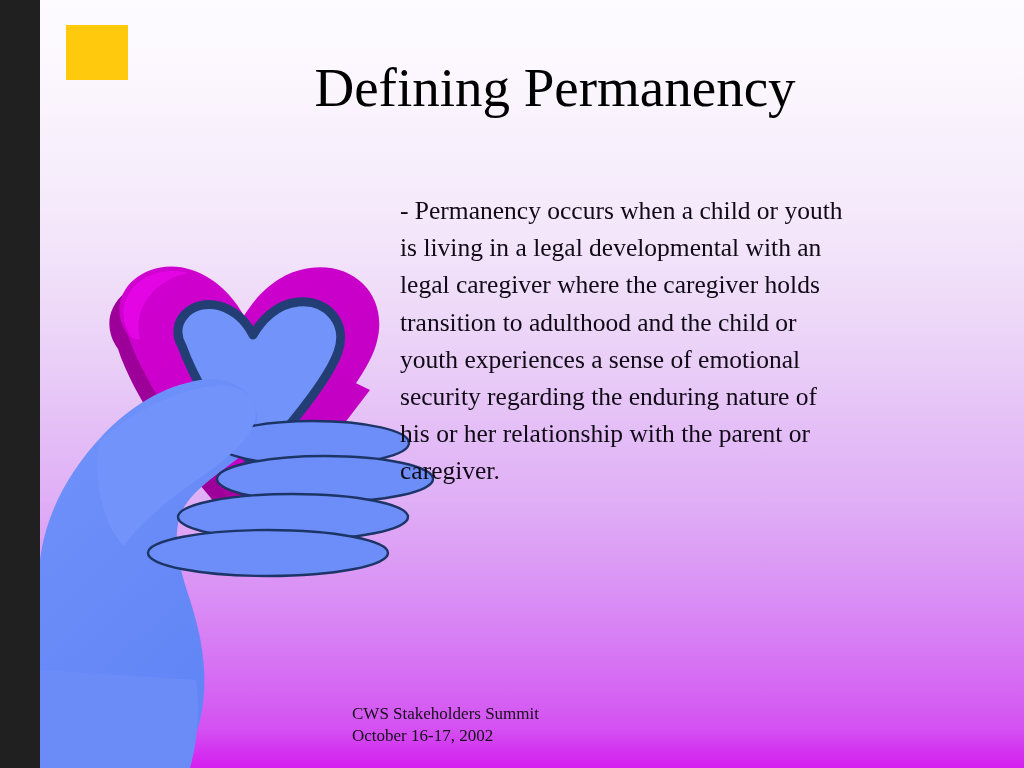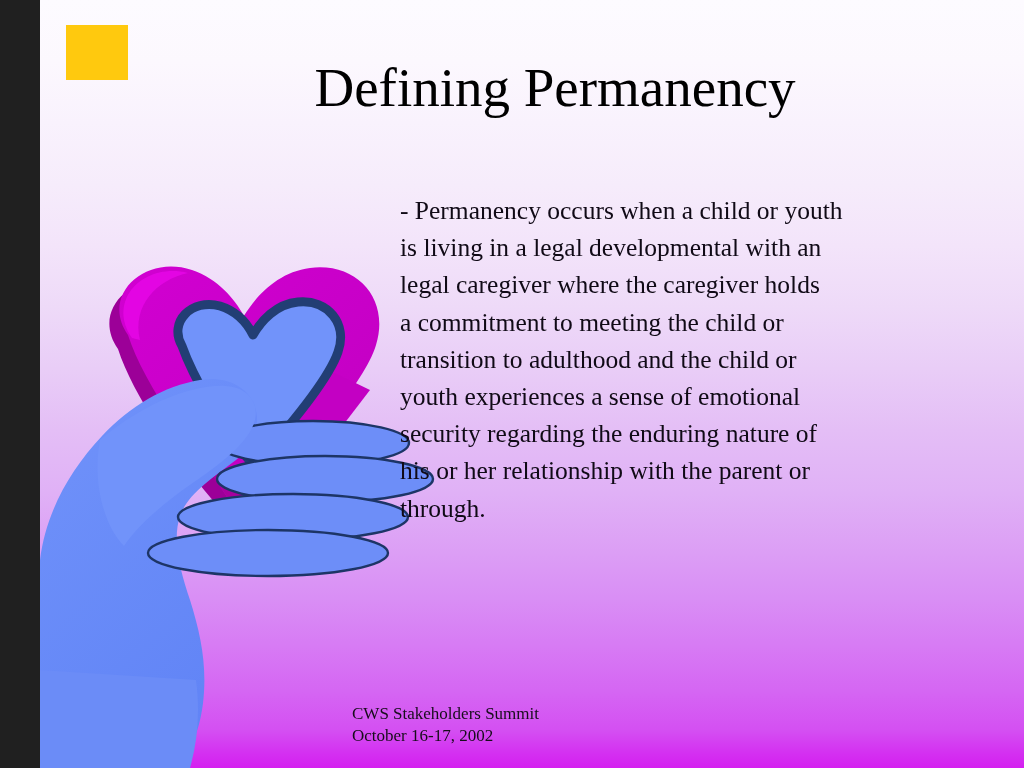--- a/index.html
+++ b/index.html
@@ -187,26 +187,25 @@
       </g>
     </svg>
   </div>
 
   <div class="slide-title">Defining Permanency</div>
 
   <div class="body-text">
     <span class="line">- Permanency occurs when a child or youth</span>
     <span class="line">is living in a legal developmental with an</span>
     <span class="line">legal caregiver where the caregiver holds</span>
-    <span class="line">a commitment to meeting the child or</span>
     <span class="line">transition to adulthood and the child or</span>
     <span class="line">youth experiences a sense of emotional</span>
     <span class="line">security regarding the enduring nature of</span>
     <span class="line">his or her relationship with the parent or</span>
-    <span class="line">through.</span>
+    <span class="line">caregiver.</span>
   </div>
 
   <div class="footer">
     <span class="line">CWS Stakeholders Summit</span>
     <span class="line">October 16-17, 2002</span>
   </div>
 
 </div>
 
 </body></html>

